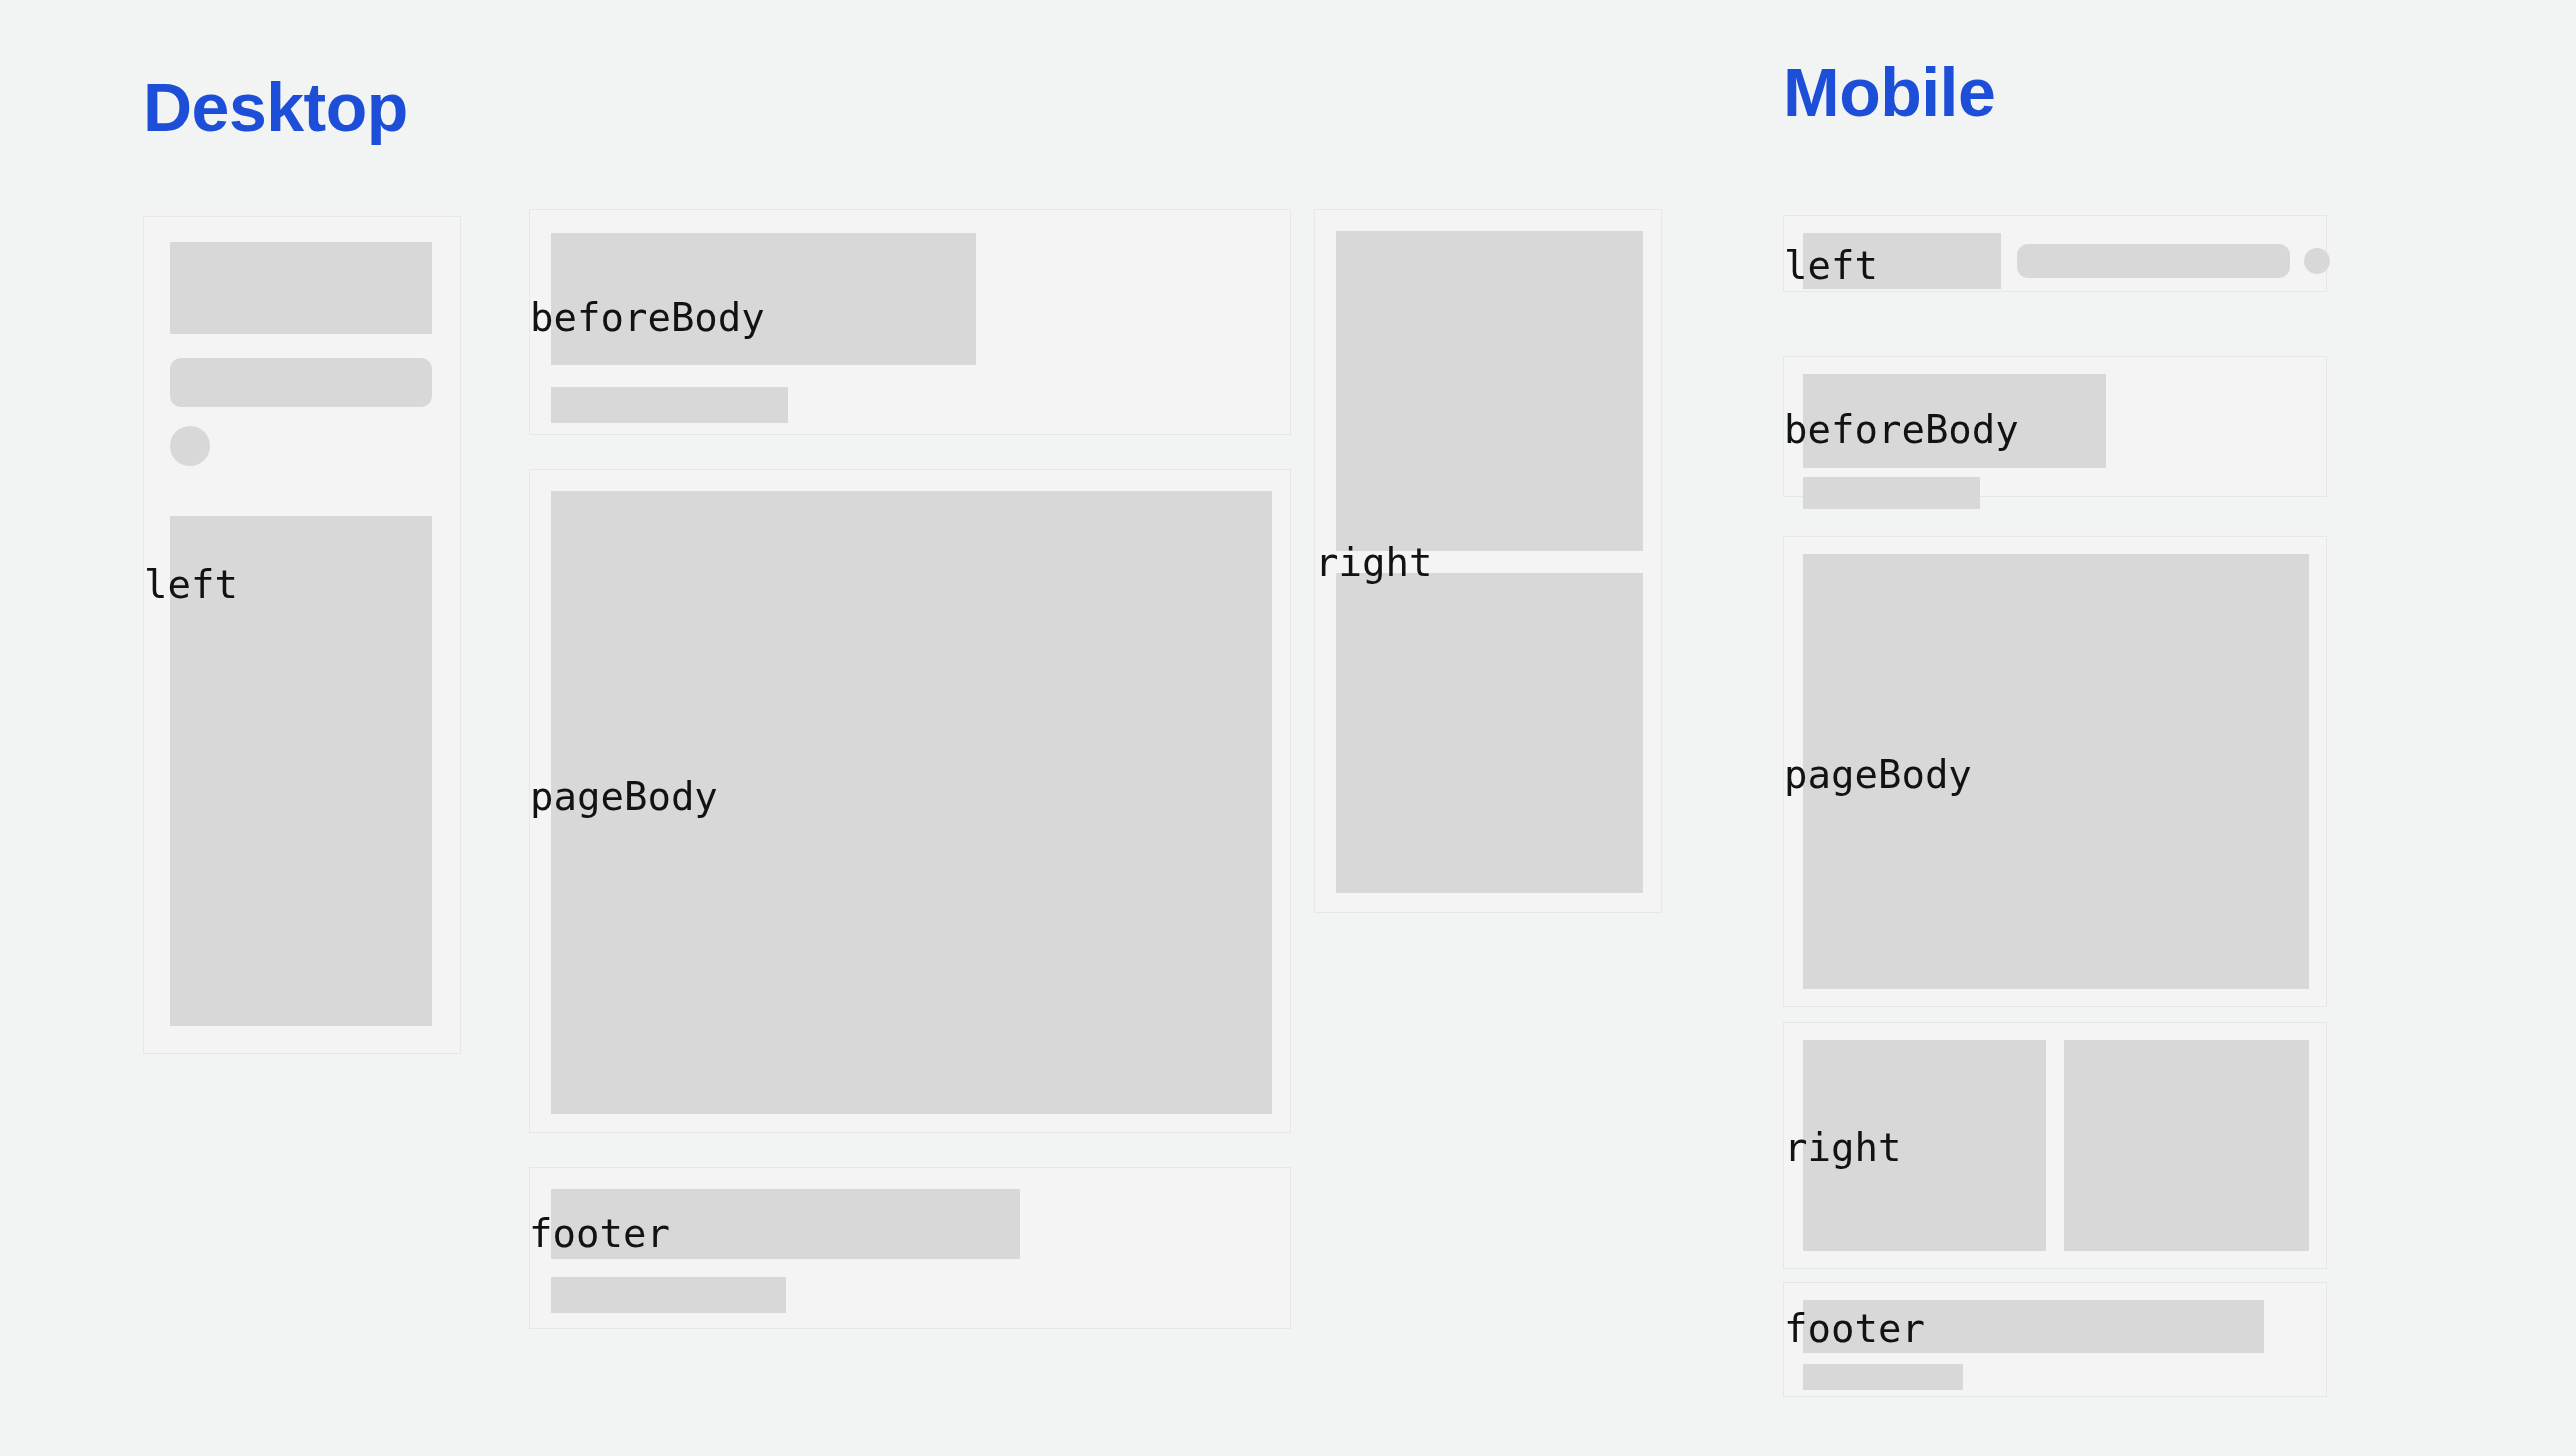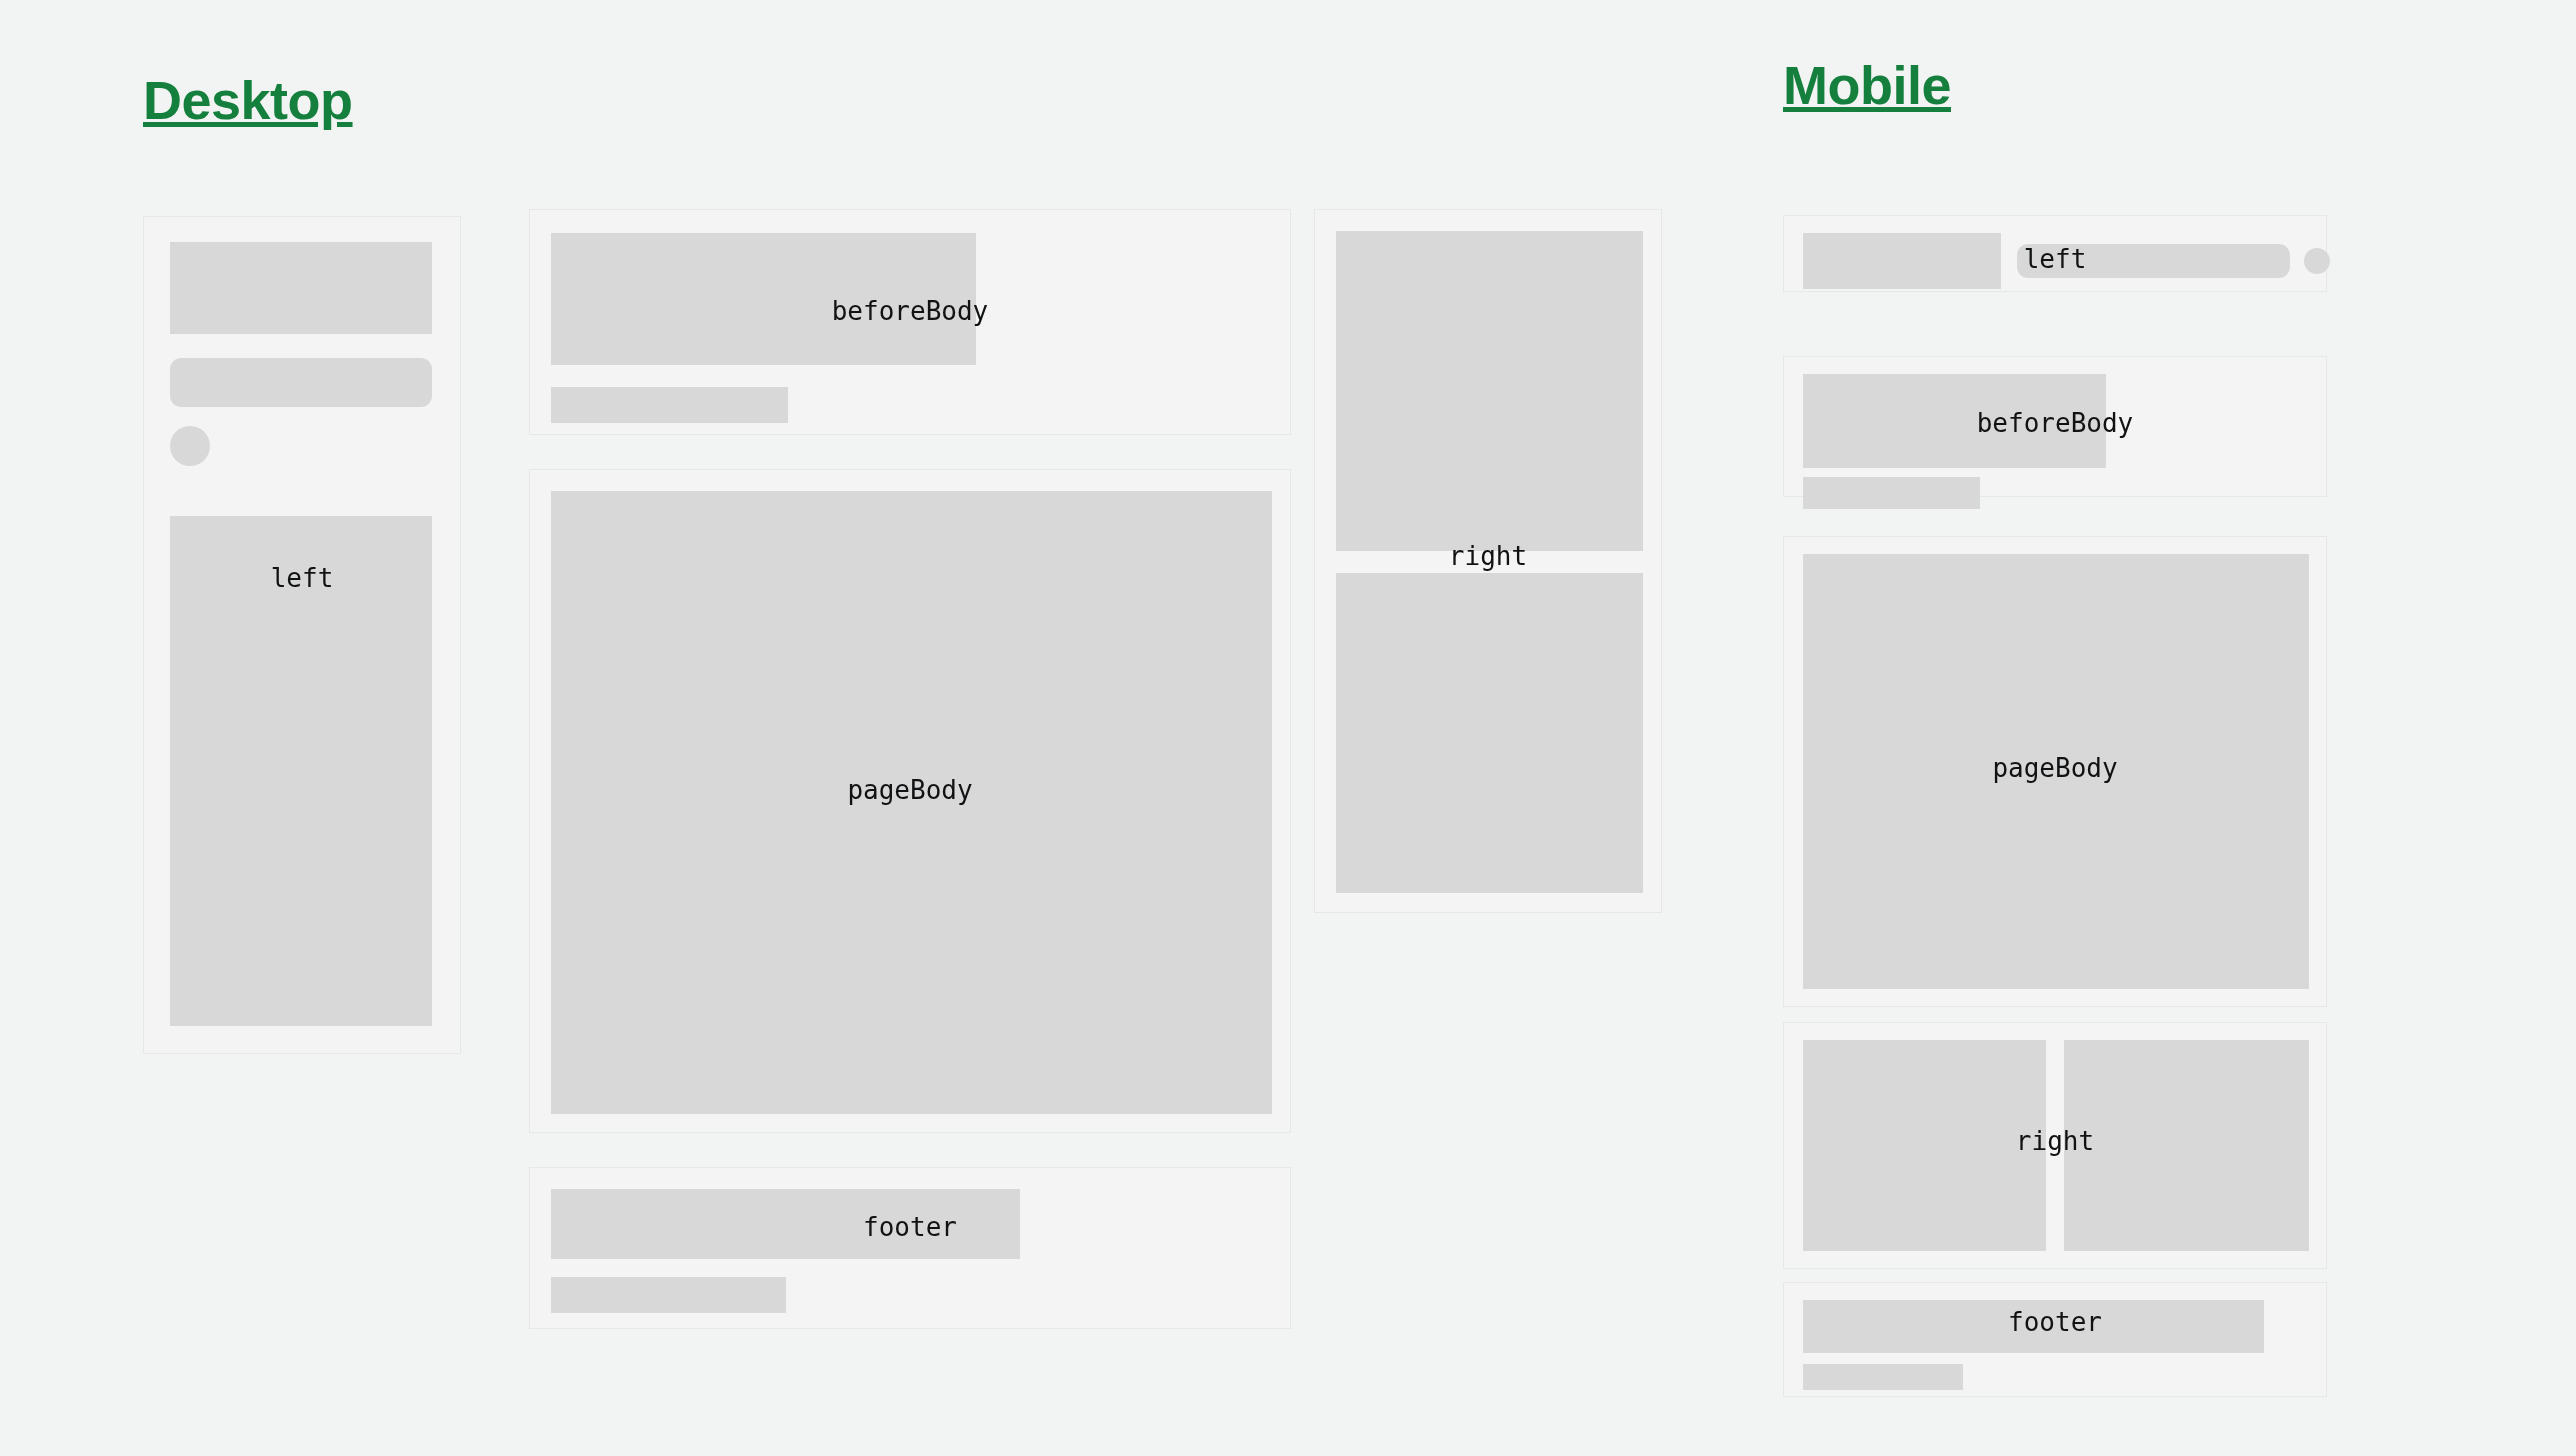--- a/index.html
+++ b/index.html
@@ -18,26 +18,25 @@
   
   .stage {
     position: absolute;
     inset: 0;
   }
 
   .section-title {
     position: absolute;
     font-family: "Liberation Sans", sans-serif;
     font-weight: bold;
-    font-size: 54px;
+    font-size: 68px;
     letter-spacing: -0.5px;
-    color: #15803d;
+    color: #1d4ed8;
     line-height: 1;
     white-space: nowrap;
-    text-decoration: underline;
   }
   #desktop-title { left: 143px; top: 73px; }
   #mobile-title  { left: 1783px; top: 58px; }
 
   
   .panel {
     position: absolute;
     background: #f4f4f4;
     border: 1.9px solid #e6e7e7;
     box-sizing: border-box;
@@ -51,23 +50,23 @@
   }
   .blk.round { border-radius: 11.3px; }
   .blk.circle { border-radius: 50%; }
 
   
   .slot-label {
     position: absolute;
     left: 0;
     right: 0;
     font-family: "DejaVu Sans Mono", "Liberation Mono", monospace;
-    font-size: 26px;
+    font-size: 39px;
     color: #111214;
-    text-align: center;
+    text-align: left;
     line-height: 1;
     white-space: nowrap;
     pointer-events: none;
   }
 
   
 
   
   #d-left-panel { left: 143px; top: 216px; width: 318px; height: 838px; }
   #d-left-blk-1 { left: 26px;  top: 24.5px;  width: 262px; height: 92px; }

